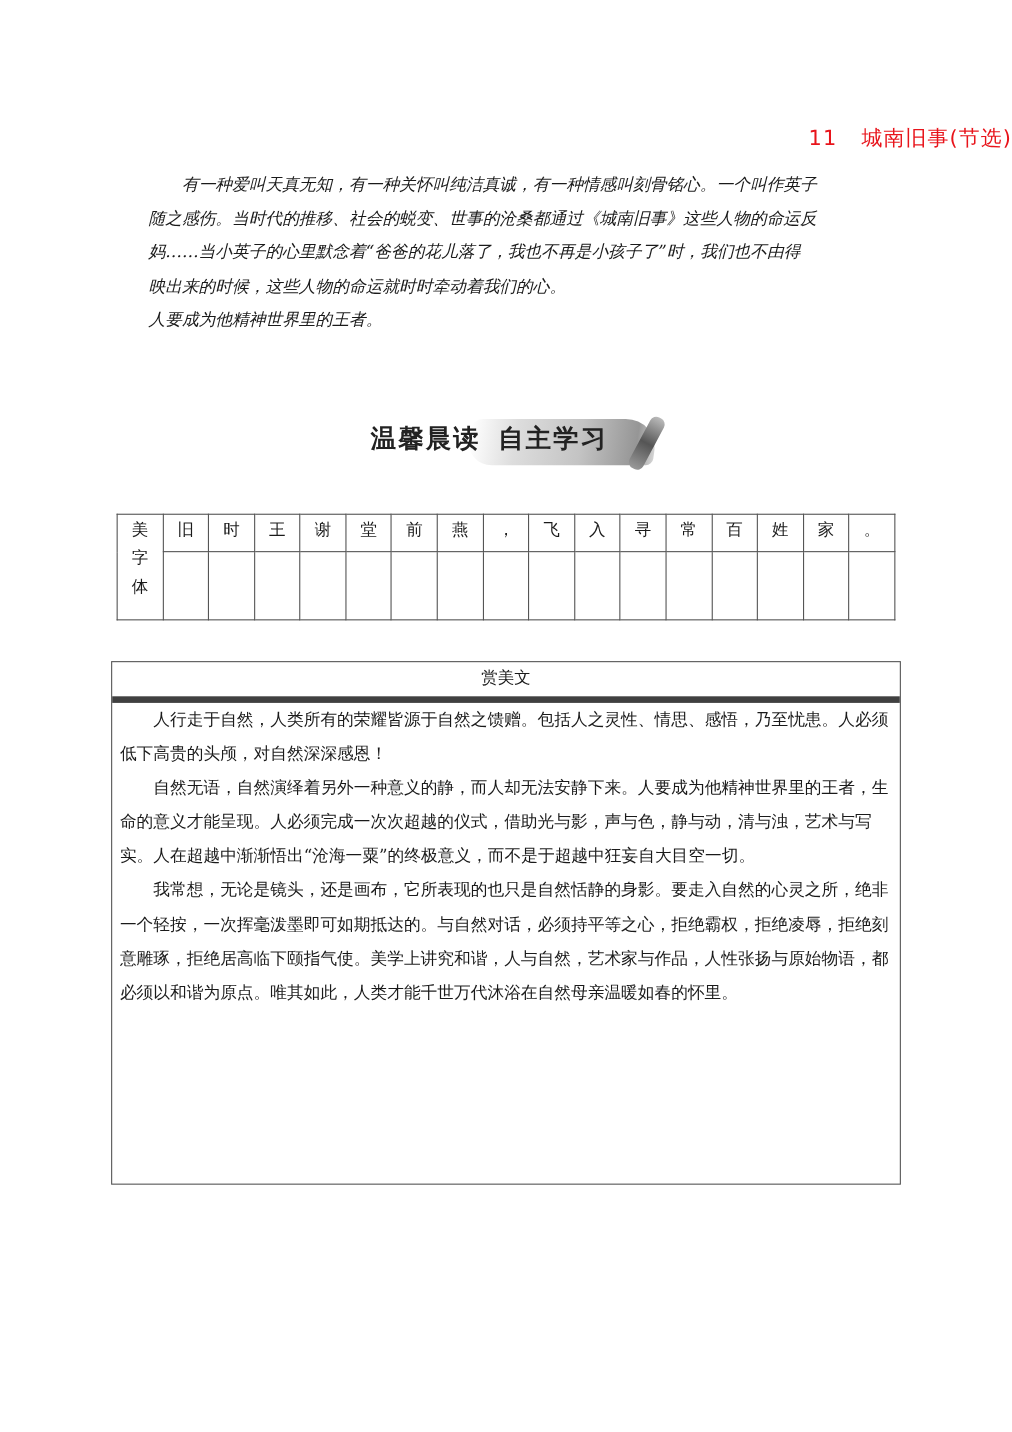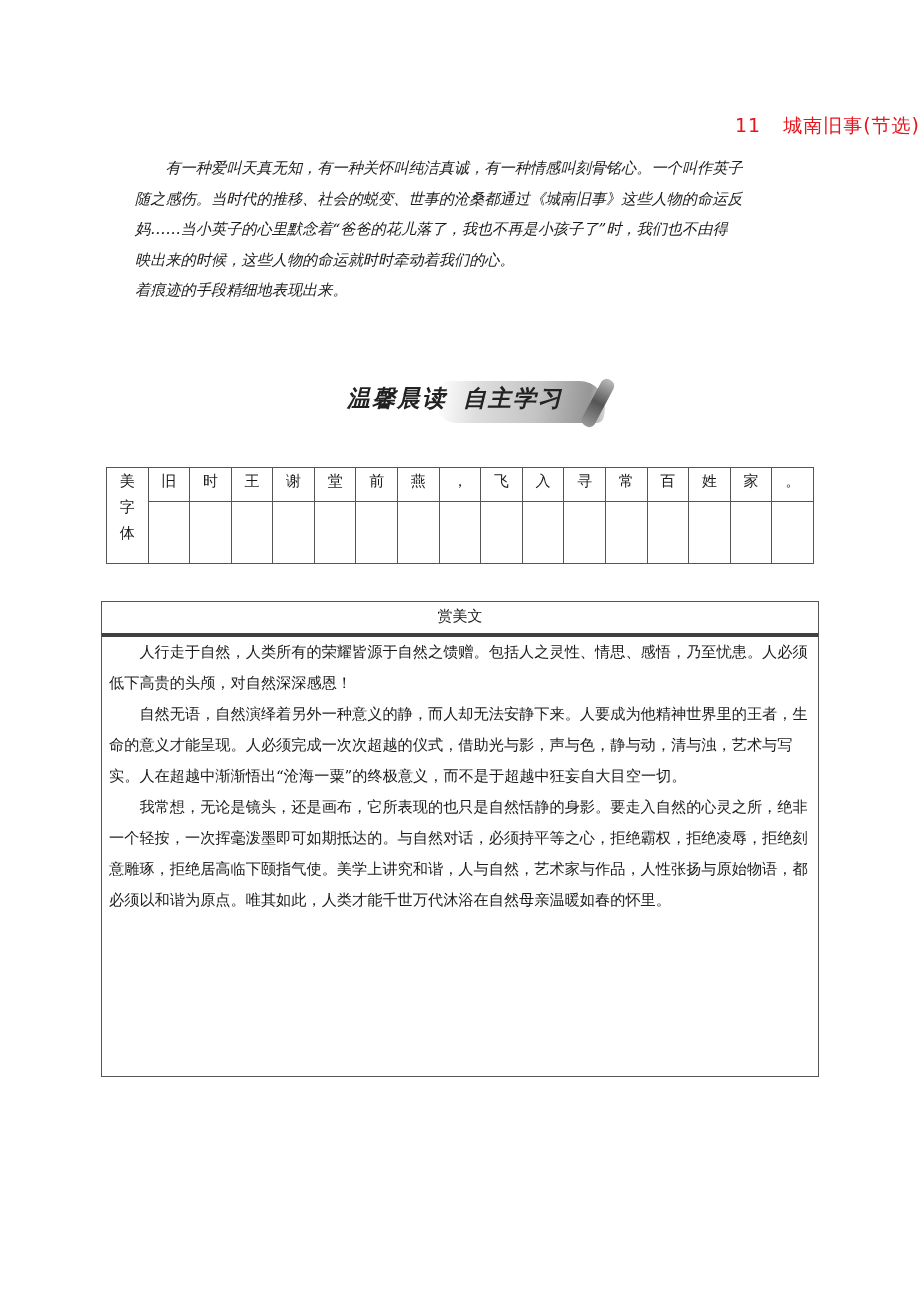--- a/index.html
+++ b/index.html
@@ -4,60 +4,60 @@
 <style>
   html, body { margin:0; padding:0; background:#ffffff; }
   body { width:920px; height:1302px; position:relative; overflow:hidden;
          font-family:"DejaVu Serif","Liberation Serif",serif; color:#1a1a1a; }
   .title { position:absolute; top:113px; left:0; width:920px; text-align:right;
            font-size:19px; color:#e8141b; font-family:"DejaVu Sans","Liberation Sans",sans-serif; letter-spacing:1px; }
   .title .num { margin-right:22px; }
   .intro { position:absolute; left:135px; width:680px; font-size:15.2px; line-height:30.5px; }
   .intro p { margin:0; text-indent:2em;font-style:italic; }
   .intro p.cont { text-indent:0; }
-  .banner { position:absolute; left:341px; top:377px; width:270px; height:50px;font-style:italic; }
+  .banner { position:absolute; left:331px; top:377px; width:270px; height:50px; }
   .banner .bg { position:absolute; left:95px; top:4px; width:170px; height:42px;
                background:linear-gradient(90deg,#ffffff 0%,#d9d9d9 25%,#bdbdbd 60%,#8a8a8a 90%,#cfcfcf 100%);
                border-radius:10px 30px 6px 24px; transform:skewX(-8deg); opacity:0.9; }
   .banner .brush { position:absolute; left:250px; top:0; width:14px; height:52px;
                background:linear-gradient(180deg,#bbb,#555,#999); transform:rotate(28deg); border-radius:6px; }
   .banner .txt { position:absolute; left:6px; top:6px; font-size:23px; font-weight:bold;
                  font-family:"DejaVu Sans","Liberation Sans",sans-serif; color:#222; letter-spacing:2px; white-space:nowrap; }
   .banner .txt .gap { display:inline-block; width:16px; }
 
   table.grid { position:absolute; left:106px; top:467px; width:708px; border-collapse:collapse; table-layout:fixed; }
   table.grid td { border:1px solid #555; text-align:center; vertical-align:top; font-size:15px; padding:0; }
   table.grid tr.r1 td { height:33px; line-height:26px; }
   table.grid tr.r2 td { height:29px; }
   table.grid td.label { line-height:30.5px; padding-top:0; }
   table.grid td.label span { display:block; }
 
   .box { position:absolute; left:101px; top:601px; width:716px; height:474px; border:1px solid #555; }
-  .box .head { height:31px; border-bottom:4px solid #404040; text-align:center; font-size:15px; line-height:28px; }
+  .box .head { height:31px; border-bottom:6px solid #404040; text-align:center; font-size:15px; line-height:28px; }
   .box .body { padding:0 5px 0 7px; font-size:15.2px; line-height:31px; }
   .box .body .sub { text-align:center; margin-top:-1px; }
   .box .body p { margin:0; text-indent:2em; }
 </style>
 </head>
 <body>
 
 <div class="title">
   <span class="num">11</span><span>城南旧事(节选)</span>
 </div>
 
 <div class="intro" style="top:153px; left:135px; width:680px;">
   <p style="margin-left:0;">
     <span>有一种爱叫天真无知，有一种关怀叫纯洁真诚，有一种情感叫刻骨铭心。一个叫作英子</span>
   </p>
 </div>
 <div class="intro" style="top:183.5px; left:135px;">
   <p class="cont">随之感伤。当时代的推移、社会的蜕变、世事的沧桑都通过《城南旧事》这些人物的命运反</p>
   <p class="cont">妈……当小英子的心里默念着“爸爸的花儿落了，我也不再是小孩子了”时，我们也不由得</p>
   <p class="cont">映出来的时候，这些人物的命运就时时牵动着我们的心。</p>
-  <p class="cont">着痕迹的手段精细地表现出来。</p>
+  <p class="cont">人要成为他精神世界里的王者。</p>
 </div>
 
 <div class="banner">
   <div class="bg"></div>
   <div class="brush"></div>
   <div class="txt">
     <span>温馨晨读</span><span class="gap"></span><span>自主学习</span>
   </div>
 </div>
 

